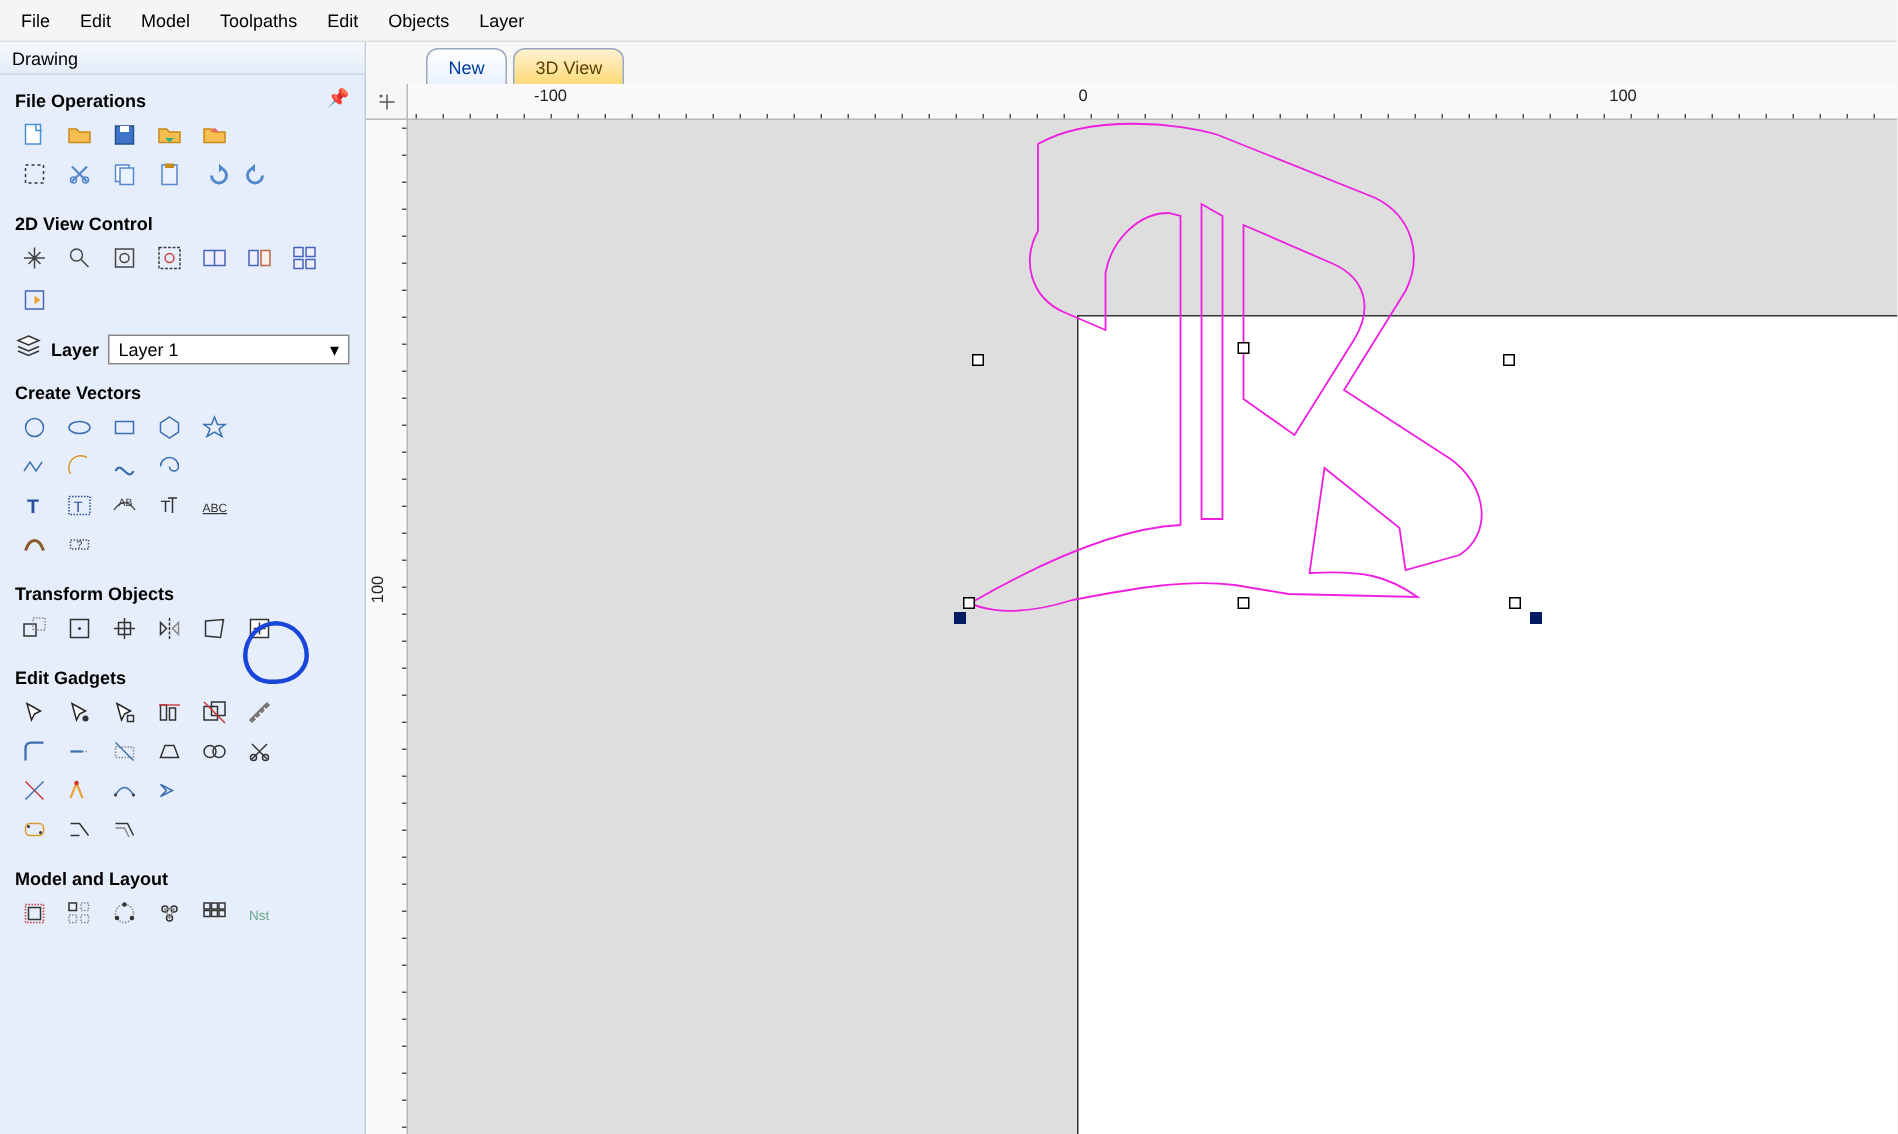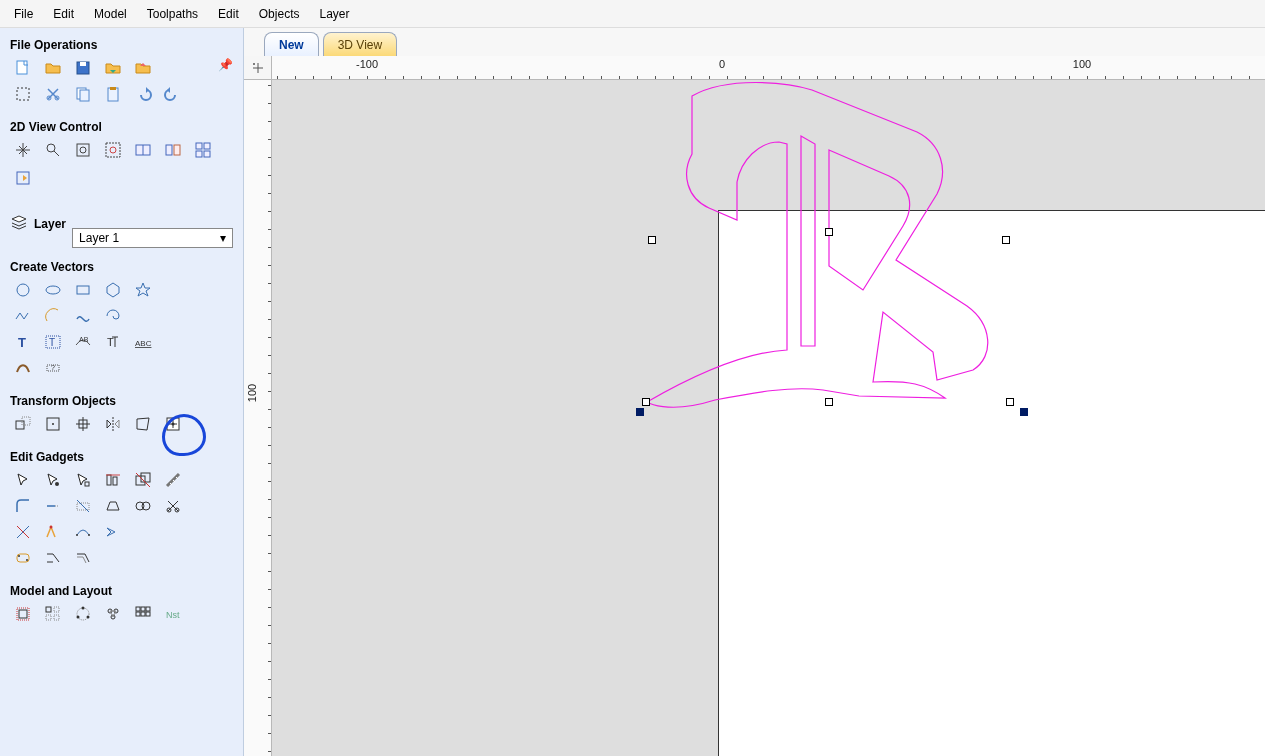--- a/index.html
+++ b/index.html
@@ -10,26 +10,26 @@
   .sidebar{width:244px;background:#e7eefb;border-right:1px solid #bfcde0;display:flex;flex-direction:column;position:relative;}
   .panel-hdr{height:22px;background:linear-gradient(#f6f9ff,#e4ecf8);border-bottom:1px solid #c7d3e6;display:flex;align-items:center;padding:0 8px;font-size:12px;}
   .pin{position:absolute;right:10px;top:30px;font-size:12px;}
   .section{padding:4px 10px 2px 10px;}
   .section-title{font-weight:bold;font-size:12px;margin:6px 0 4px 0;}
   .iconrow{display:flex;flex-wrap:wrap;gap:4px;margin-bottom:2px;}
   .tbtn{width:26px;height:24px;display:flex;align-items:center;justify-content:center;border:1px solid transparent;border-radius:3px;cursor:default;}
   .tbtn svg{width:18px;height:18px;}
   .layer-row{display:flex;align-items:center;gap:6px;margin:6px 0 2px 0;padding:0 10px;}
   .layer-lbl{font-weight:bold;}
-  .layer-sel{flex:1;height:20px;border:1px solid #888;background:#fff;display:flex;align-items:center;padding:0 6px;font-size:12px;justify-content:space-between;margin-top:28px;}
+  .layer-sel{flex:1;height:20px;border:1px solid #888;background:#fff;display:flex;align-items:center;padding:0 6px;font-size:12px;justify-content:space-between;}
   .circled{position:absolute;left:162px;top:386px;width:44px;height:42px;border:3px solid #1846d9;border-radius:50% 50% 50% 40% / 55% 55% 45% 45%;pointer-events:none;}
   .canvas-area{flex:1;position:relative;background:#f7f7f7;}
   .tabs{position:absolute;left:20px;top:4px;display:flex;height:24px;z-index:5;}
   .tab{padding:2px 14px;border:1px solid #9aa8be;border-bottom:none;border-top-left-radius:8px;border-top-right-radius:8px;margin-right:4px;display:flex;align-items:center;font-size:12px;}
-  .tab.active{background:linear-gradient(#ffffff,#e9f1ff);font-weight:bold;color:#003a9a;}
+  .tab.active{background:linear-gradient(#ffffff,#e9f1ff);font-weight:normal;color:#003a9a;margin-left:20px;}
   .tab.inactive{background:linear-gradient(#fff3d0,#fbd978);color:#5a4108;}
   .ruler-corner{position:absolute;left:0;top:28px;width:28px;height:24px;background:#f6f6f6;border-right:1px solid #b8b8b8;border-bottom:1px solid #b8b8b8;z-index:3;display:flex;align-items:center;justify-content:center;}
   .ruler-h{position:absolute;left:28px;right:0;top:28px;height:24px;background:#fafafa;border-bottom:1px solid #b8b8b8;z-index:2;}
   .ruler-v{position:absolute;left:0;top:52px;bottom:0;width:28px;background:#fafafa;border-right:1px solid #b8b8b8;z-index:2;}
   .rlabel-h{position:absolute;top:2px;font-size:11px;color:#222;transform:translateX(-50%);}
   .rlabel-v{position:absolute;left:2px;font-size:11px;color:#222;writing-mode:vertical-rl;transform:translateY(-50%) rotate(180deg);}
   .tick-h{position:absolute;bottom:0;width:1px;height:6px;background:#555;}
   .tick-h.small{height:3px;}
   .tick-v{position:absolute;right:0;height:1px;width:6px;background:#555;}
   .tick-v.small{width:3px;}
@@ -47,20 +47,21 @@
   <span class="mi">Edit</span>
   <span class="mi">Model</span>
   <span class="mi">Toolpaths</span>
   <span class="mi">Edit</span>
   <span class="mi">Objects</span>
   <span class="mi">Layer</span>
 </div>
 
 <div class="body">
   <div class="sidebar">
+    <div class="panel-hdr">Drawing</div>
     <span class="pin">📌</span>
 
     <div class="section">
       <div class="section-title">File Operations</div>
       <div class="iconrow">
         <div class="tbtn">
             <svg viewBox="0 0 18 18">
               <rect x="3" y="2" width="10" height="13" fill="#fff" stroke="#4a90d9"></rect>
               <path d="M10 2v4h4" fill="none" stroke="#4a90d9"></path>
             </svg>

